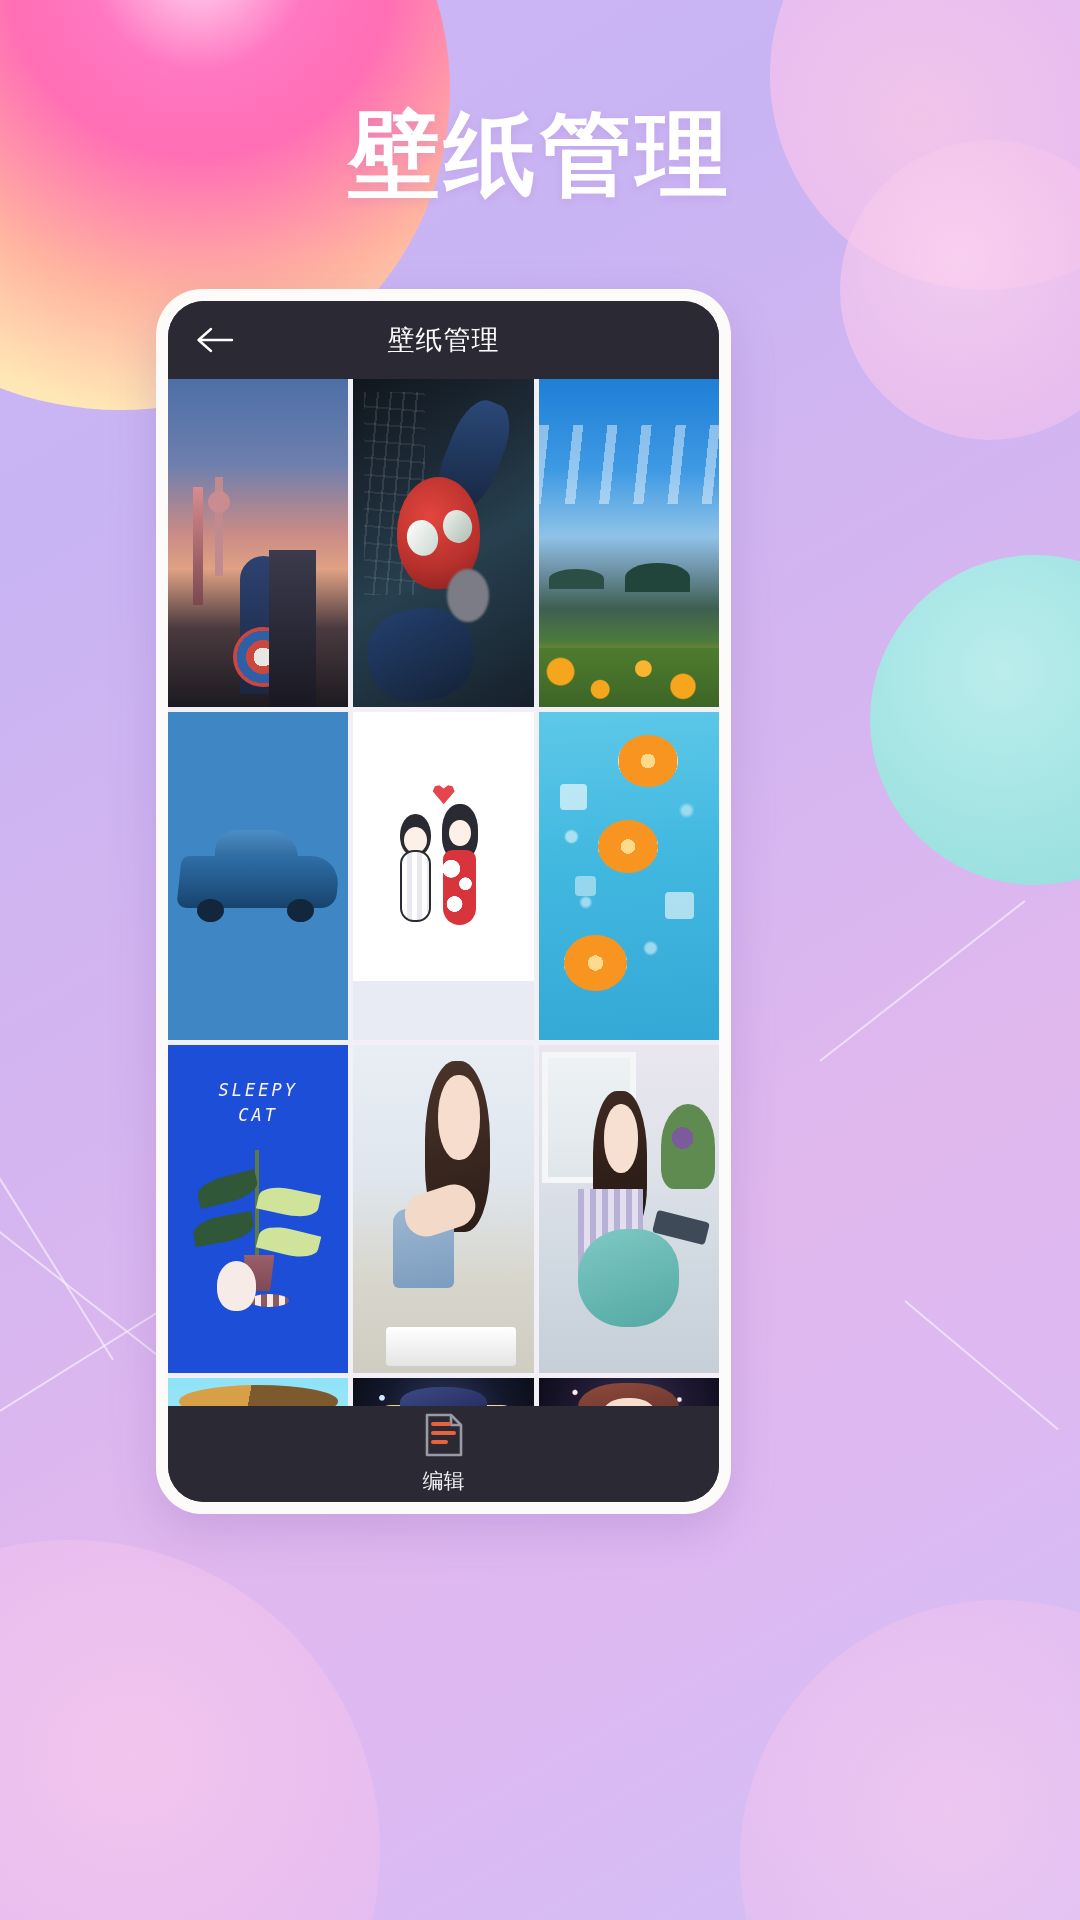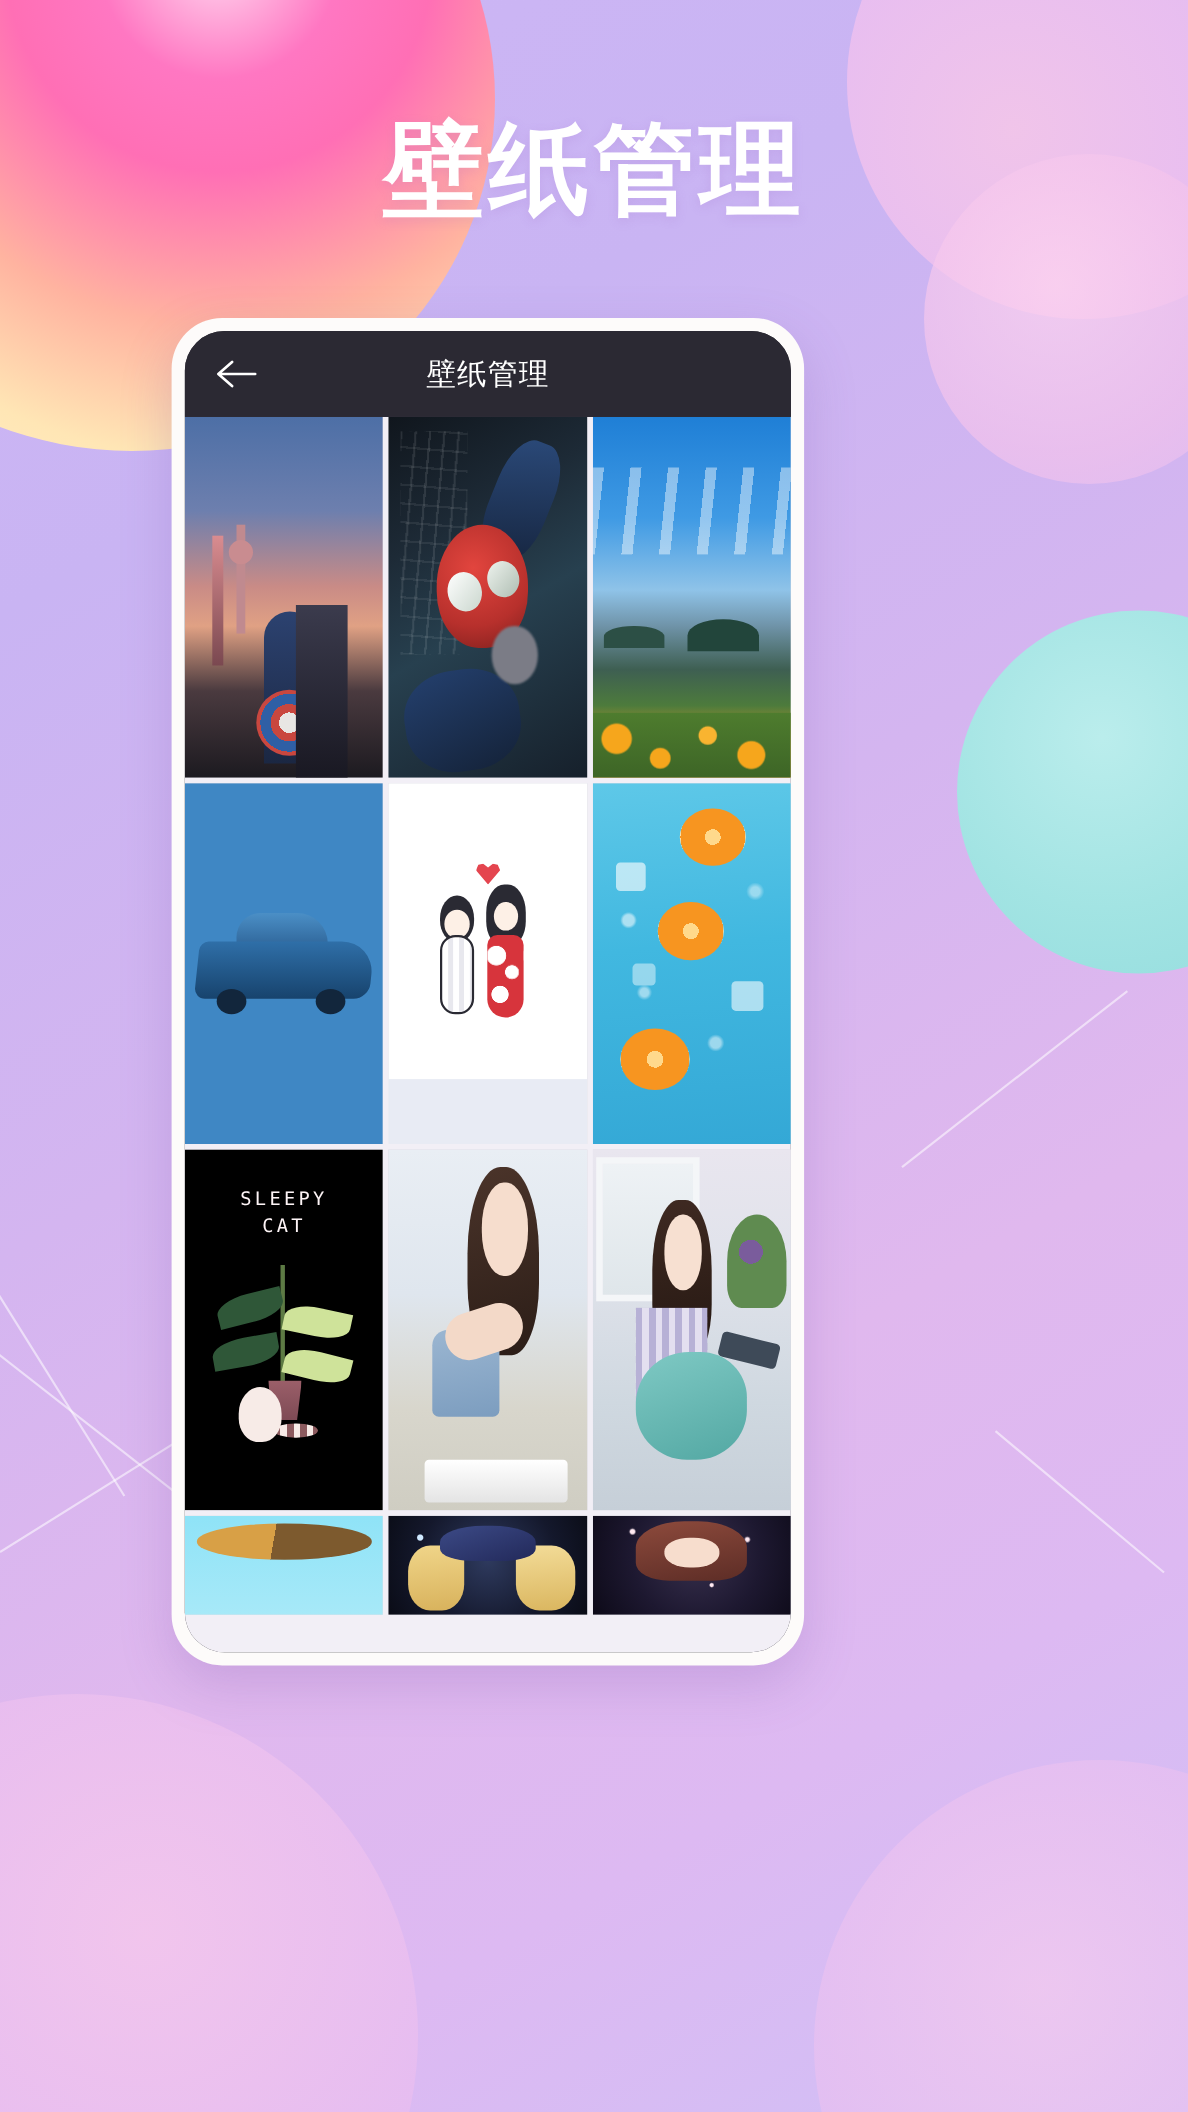--- a/index.html
+++ b/index.html
@@ -227,21 +227,21 @@
     background:radial-gradient(circle,#ffd98c 0 18%,#f79520 18% 74%,#ffe0a6 74% 100%);}
   .ice1{position:absolute;left:12%;top:22%;width:15%;height:8%;border-radius:4px;background:rgba(255,255,255,.62);}
   .ice2{position:absolute;left:70%;top:55%;width:16%;height:8%;border-radius:4px;background:rgba(255,255,255,.58);}
   .ice3{position:absolute;left:20%;top:50%;width:12%;height:6%;border-radius:4px;background:rgba(255,255,255,.45);}
   .drops{position:absolute;inset:0;
     background:radial-gradient(circle at 18% 38%,rgba(255,255,255,.55) 0 2%,transparent 3%),
                radial-gradient(circle at 26% 58%,rgba(255,255,255,.5) 0 1.6%,transparent 3%),
                radial-gradient(circle at 62% 72%,rgba(255,255,255,.5) 0 1.8%,transparent 3%),
                radial-gradient(circle at 82% 30%,rgba(255,255,255,.45) 0 1.5%,transparent 3%);}
 
-  .w-cat{background:#000000;}
+  .w-cat{background:#1d4ed8;font-style:italic;}
   .cat-txt{position:absolute;left:0;right:0;top:10%;text-align:center;color:#fdf4f6;
     font-size:17px;letter-spacing:3px;line-height:1.5;font-family:"DejaVu Sans Mono", monospace;}
   .cat-stem{position:absolute;left:48%;top:32%;width:4px;height:34%;background:#5d7a44;}
   .leaf{position:absolute;width:34%;height:8%;border-radius:50% 0 50% 0;}
   .lf1{left:16%;top:40%;background:#2f5738;transform:rotate(-14deg);}
   .lf2{left:50%;top:44%;background:#cfe39a;transform:rotate(12deg);}
   .lf3{left:14%;top:52%;background:#2f5738;transform:rotate(-10deg);}
   .lf4{left:50%;top:56%;background:#cfe39a;transform:rotate(14deg);}
   .pot{position:absolute;left:42%;top:64%;width:17%;height:11%;
     background:linear-gradient(180deg,#9b5f69,#7e4a55);clip-path:polygon(0 0,100% 0,86% 100%,14% 100%);}
@@ -455,15 +455,29 @@
       <div class="cell short">
         <div class="cell-art w-anime3">
           <div class="a3-stars"></div>
           <div class="a3-hair"></div>
             <div class="a3-face"></div>
         </div>
       </div>
 
     </div>
 
+    <div class="tabbar">
+      <div class="tab-item">
+        <span>
+          <svg width="40" height="44" viewBox="0 0 40 44" fill="none">
+            <path d="M3 2 H27 L37 12 V42 H3 Z" stroke="#9a9aa6" stroke-width="2.6" stroke-linejoin="round" fill="none"></path>
+            <path d="M27 2 V12 H37" stroke="#9a9aa6" stroke-width="2.6" stroke-linejoin="round" fill="none"></path>
+            <line x1="9" y1="11" x2="25" y2="11" stroke="#e8623c" stroke-width="4" stroke-linecap="round"></line>
+            <line x1="9" y1="20" x2="30" y2="20" stroke="#e8623c" stroke-width="4" stroke-linecap="round"></line>
+            <line x1="9" y1="29" x2="22" y2="29" stroke="#e8623c" stroke-width="4" stroke-linecap="round"></line>
+          </svg>
+        </span>
+        <span class="tab-label">编辑</span>
+      </div>
+    </div>
 
   </div>
 </div>
 
 </body></html>

